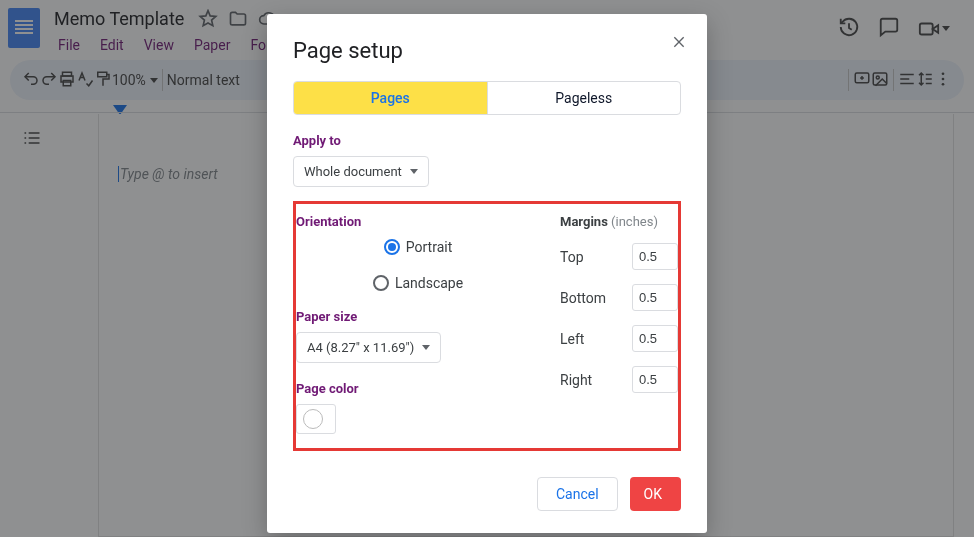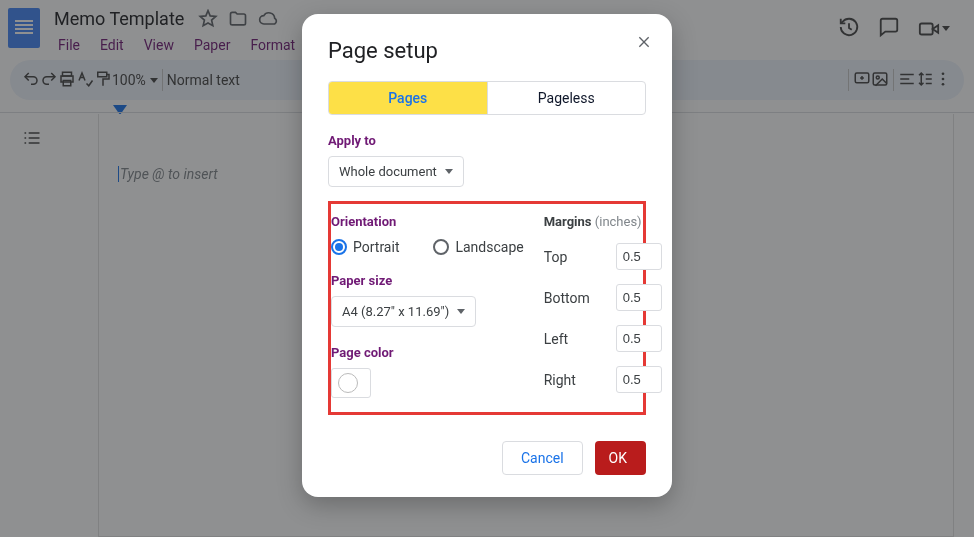--- a/index.html
+++ b/index.html
@@ -46,53 +46,53 @@
     .tab-indicator { position:absolute; left:113px; top:102px; }
     .tab-indicator svg { width:14px; height:10px; }
     .divider-line { position:absolute; left:0; right:0; top:112px; height:1px; background:#dadce0;}
     
     .scrim {
       position:absolute; inset:0; background:rgba(32,33,36,0.5);
     }
     
     .dialog {
       position:absolute; left:50%; top:14px; transform:translateX(-50%);
-      width:370px; background:#fff; border-radius:16px; padding:24px 26px 22px;
+      width:440px; background:#fff; border-radius:3px; padding:24px 26px 22px;
       box-shadow: 0 8px 24px rgba(0,0,0,0.25);
     }
     .dialog-title { font-size:22px; color:#202124; font-weight:400; }
     .close-x { position:absolute; right:20px; top:20px; color:#5f6368; cursor:pointer;}
     .tabs { display:flex; margin-top:18px; border:1px solid #dadce0; border-radius:4px; overflow:hidden;}
     .tab { flex:1; text-align:center; padding:8px 0; font-size:14px; color:#0f172a; }
     .tab.active { background:#fde047; color:#1a73e8; font-weight:500; }
     .tab + .tab { border-left:1px solid #dadce0; }
     .section-label { font-size:13px; font-weight:700; color:#701a75; margin-top:18px;}
     .dd {
       margin-top:8px; display:inline-flex; align-items:center; gap:8px;
       border:1px solid #dadce0; border-radius:4px; padding:7px 10px; font-size:13px; color:#3c4043;
       cursor:pointer;
     }
     .dd .caret { border-left:4px solid transparent; border-right:4px solid transparent; border-top:5px solid #5f6368; }
     .highlight-box { border:3px solid #e53935; margin-top:14px; padding:10px 0 14px; }
     .two-col { display:flex; gap:20px;}
     .col { flex:1;}
-    .radio-row { display:flex; gap:34px; margin-top:10px; align-items:center;}
+    .radio-row { display:flex; gap:20px; margin-top:10px; align-items:center;flex-direction:column;}
     .radio { display:flex; align-items:center; gap:6px; font-size:14px; }
     .radio-circle { width:16px; height:16px; border:2px solid #5f6368; border-radius:50%; display:inline-flex; align-items:center; justify-content:center;}
     .radio.selected .radio-circle { border-color:#1a73e8;}
     .radio.selected .radio-circle::after { content:""; width:8px; height:8px; background:#1a73e8; border-radius:50%;}
     .margin-row { display:flex; align-items:center; justify-content:space-between; margin-top:14px;}
     .margin-row label { font-size:14px; color:#3c4043;}
     .margin-input { width:46px; padding:5px 6px; border:1px solid #dadce0; border-radius:3px; font-size:13px; color:#3c4043;}
     .color-swatch { width:20px; height:20px; border-radius:50%; border:1px solid #bbb; background:#fff; }
     .color-dd { display:inline-flex; align-items:center; gap:6px; border:1px solid #dadce0; border-radius:3px; padding:4px 6px; margin-top:8px; cursor:pointer;}
     .footer { display:flex; gap:12px; margin-top:26px; align-items:center;}
     .btn { padding:8px 18px; border-radius:4px; font-size:14px; cursor:pointer; border:1px solid transparent;}
     .btn-outline { border-color:#dadce0; color:#1a73e8; background:#fff;}
-    .btn-primary { background:#b91c1c; color:#fff;padding-left:13px;}
+    .btn-primary { background:#ef4444; color:#fff;padding-left:13px;}
     .footer .spacer { flex:1;}
     .unit { color:#80868b; font-weight:400;}
     .margins-heading { font-size:13px; font-weight:700;}
   </style>
 </head>
 <body>
 
 <div class="header">
   <div class="doc-icon"></div>
   <div>

